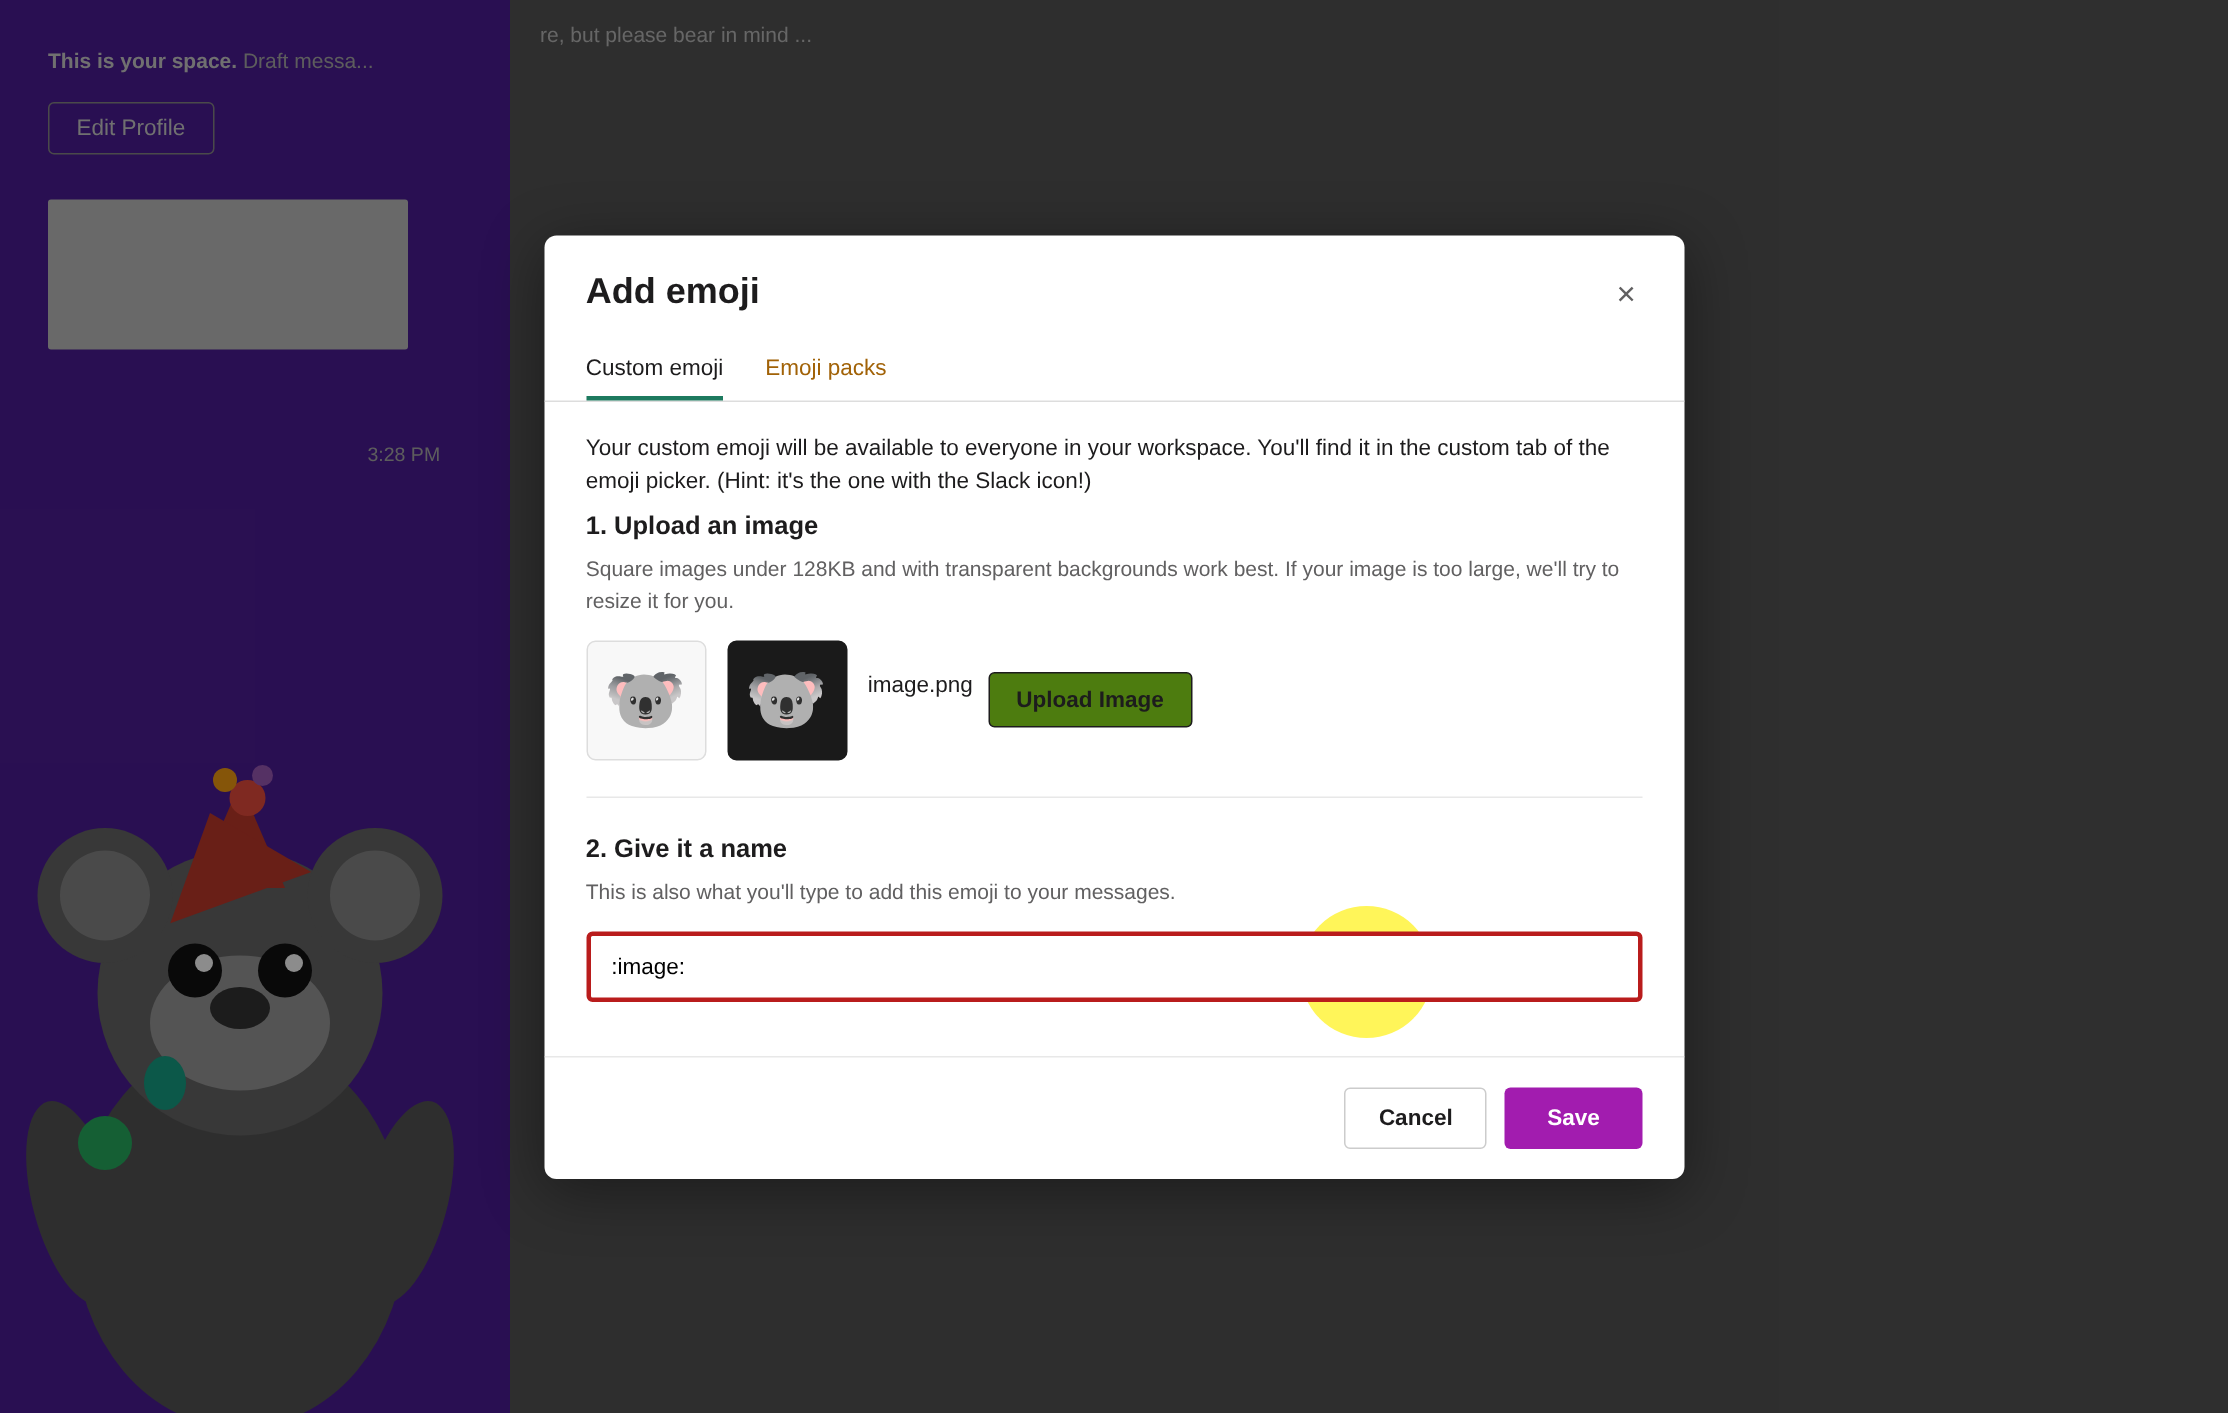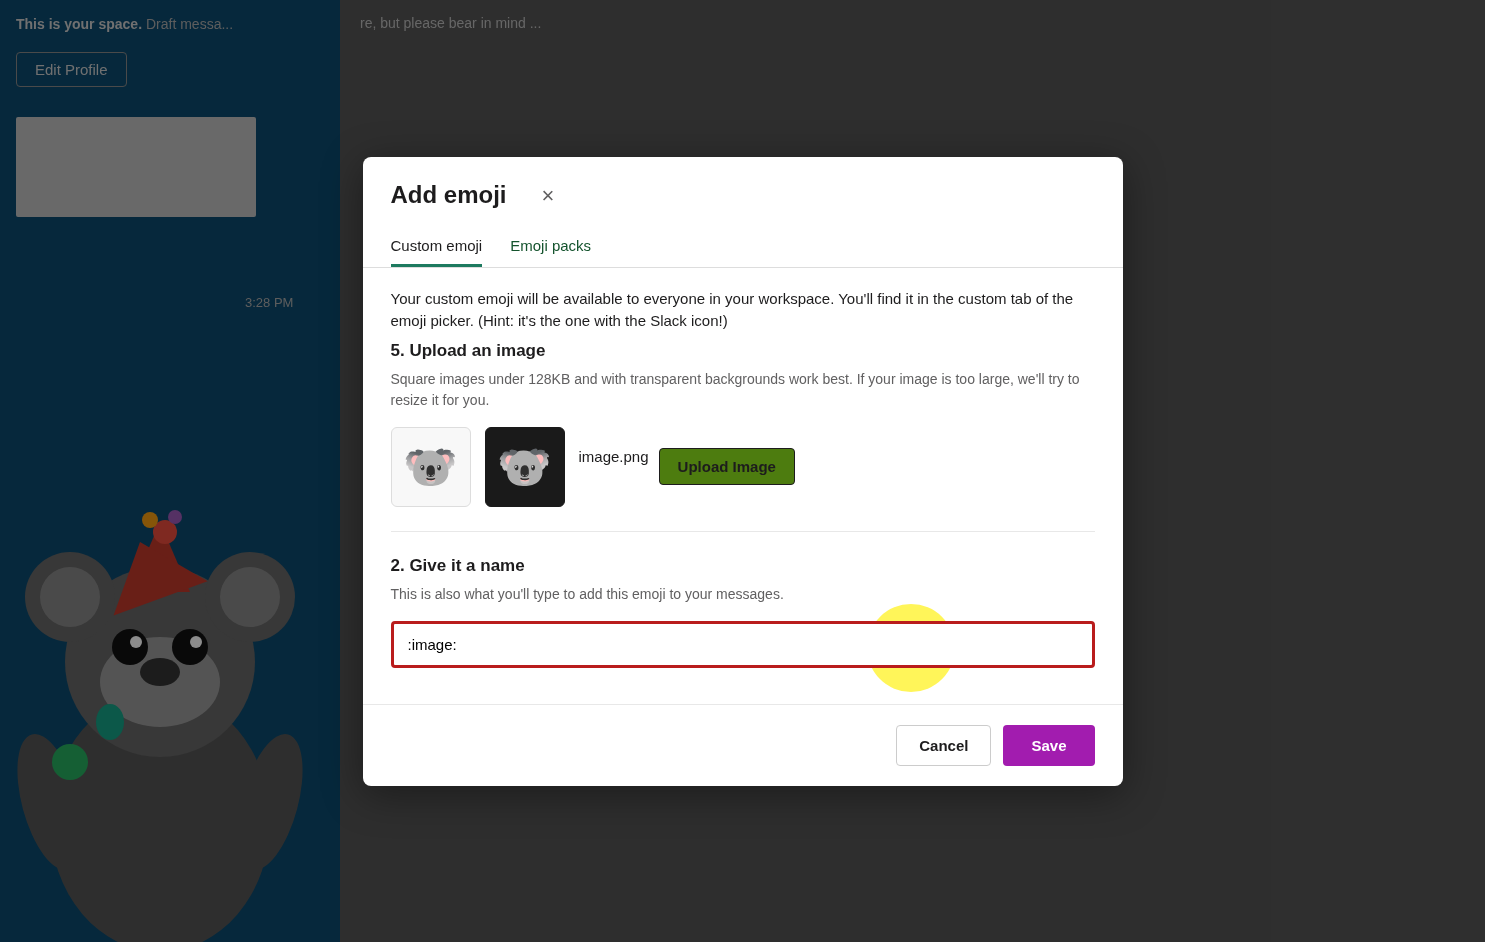--- a/index.html
+++ b/index.html
@@ -17,22 +17,22 @@
       position: absolute;
       inset: 0;
       background: #3a3a3a;
       display: flex;
       align-items: flex-start;
     }
 
     .bg-left {
       width: 340px;
       height: 100%;
-      background: #0c4a6e;
-      padding: 16px;
+      background: #4c1d95;
+      padding: 32px;
       position: relative;
     }
 
     .bg-draft-text {
       color: #aaa;
       font-size: 14px;
       margin-bottom: 20px;
     }
     .bg-draft-text strong {
       color: #ccc;
@@ -116,20 +116,21 @@
       max-height: 880px;
       position: relative;
       box-shadow: 0 8px 40px rgba(0,0,0,0.4);
       overflow: hidden;
     }
 
     .modal-header {
       padding: 24px 28px 0 28px;
       display: flex;
       align-items: flex-start;
+      justify-content: space-between;
       gap: 31px;
     }
 
     .modal-title {
       font-size: 24px;
       font-weight: 700;
       color: #1d1c1d;
     }
 
     .close-btn {
@@ -149,21 +150,21 @@
       margin-top: 16px;
       border-bottom: 1px solid #ddd;
       gap: 0;
     }
 
     .tab {
       padding: 10px 0;
       margin-right: 28px;
       font-size: 15px;
       font-weight: 500;
-      color: #14532d;
+      color: #a16207;
       cursor: pointer;
       border-bottom: 3px solid transparent;
       text-decoration: none;
     }
 
     .tab.active {
       color: #1d1c1d;
       border-bottom-color: #1d7a5f;
     }
 
@@ -382,21 +383,21 @@
     <div class="modal-tabs">
       <span class="tab active">Custom emoji</span>
       <span class="tab">Emoji packs</span>
     </div>
 
     <div class="modal-body">
 
       <p class="modal-description">Your custom emoji will be available to everyone in your workspace. You'll find it in the custom tab of the emoji picker. (Hint: it's the one with the Slack icon!)</p>
 
       <div class="upload-section">
-        <div class="section-title">5. Upload an image</div>
+        <div class="section-title">1. Upload an image</div>
         <p class="section-desc">Square images under 128KB and with transparent backgrounds work best. If your image is too large, we'll try to resize it for you.</p>
 
         <div class="upload-area">
 
           <div class="preview-box">
             <span class="koala-emoji">🐨</span>
           </div>
 
           <div class="preview-box preview-box-dark">
             <span class="koala-emoji">🐨</span>

